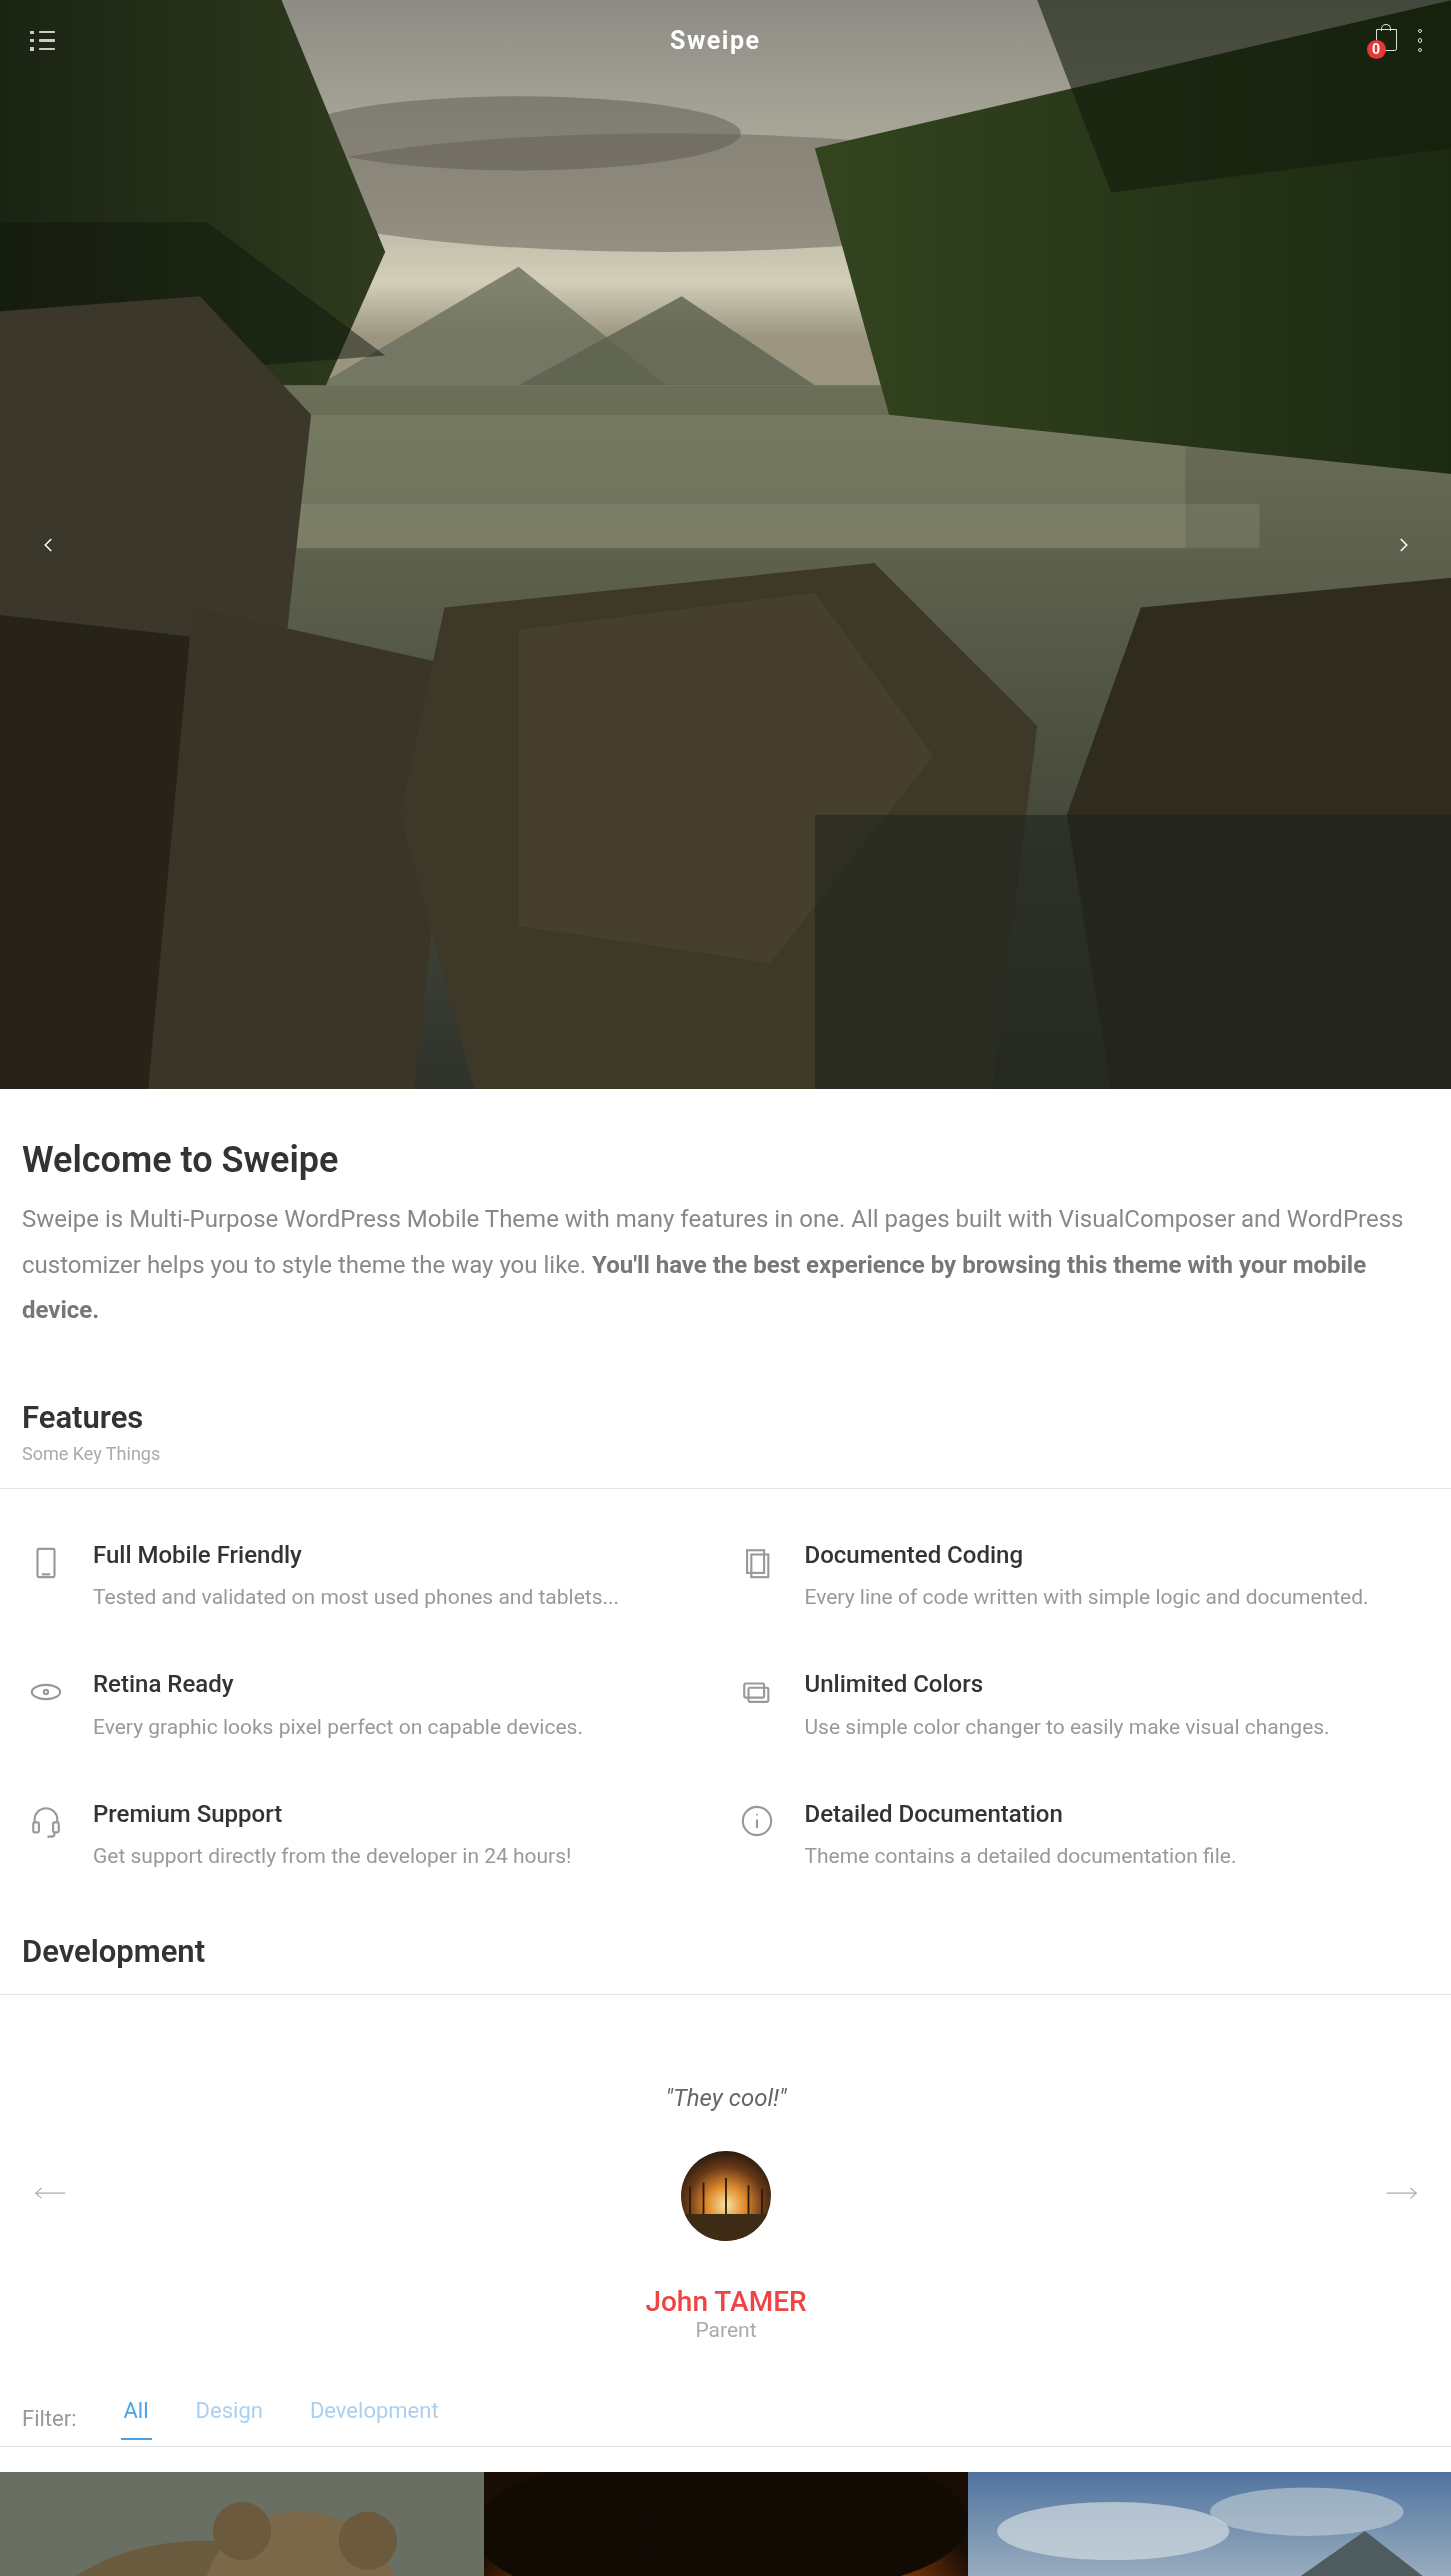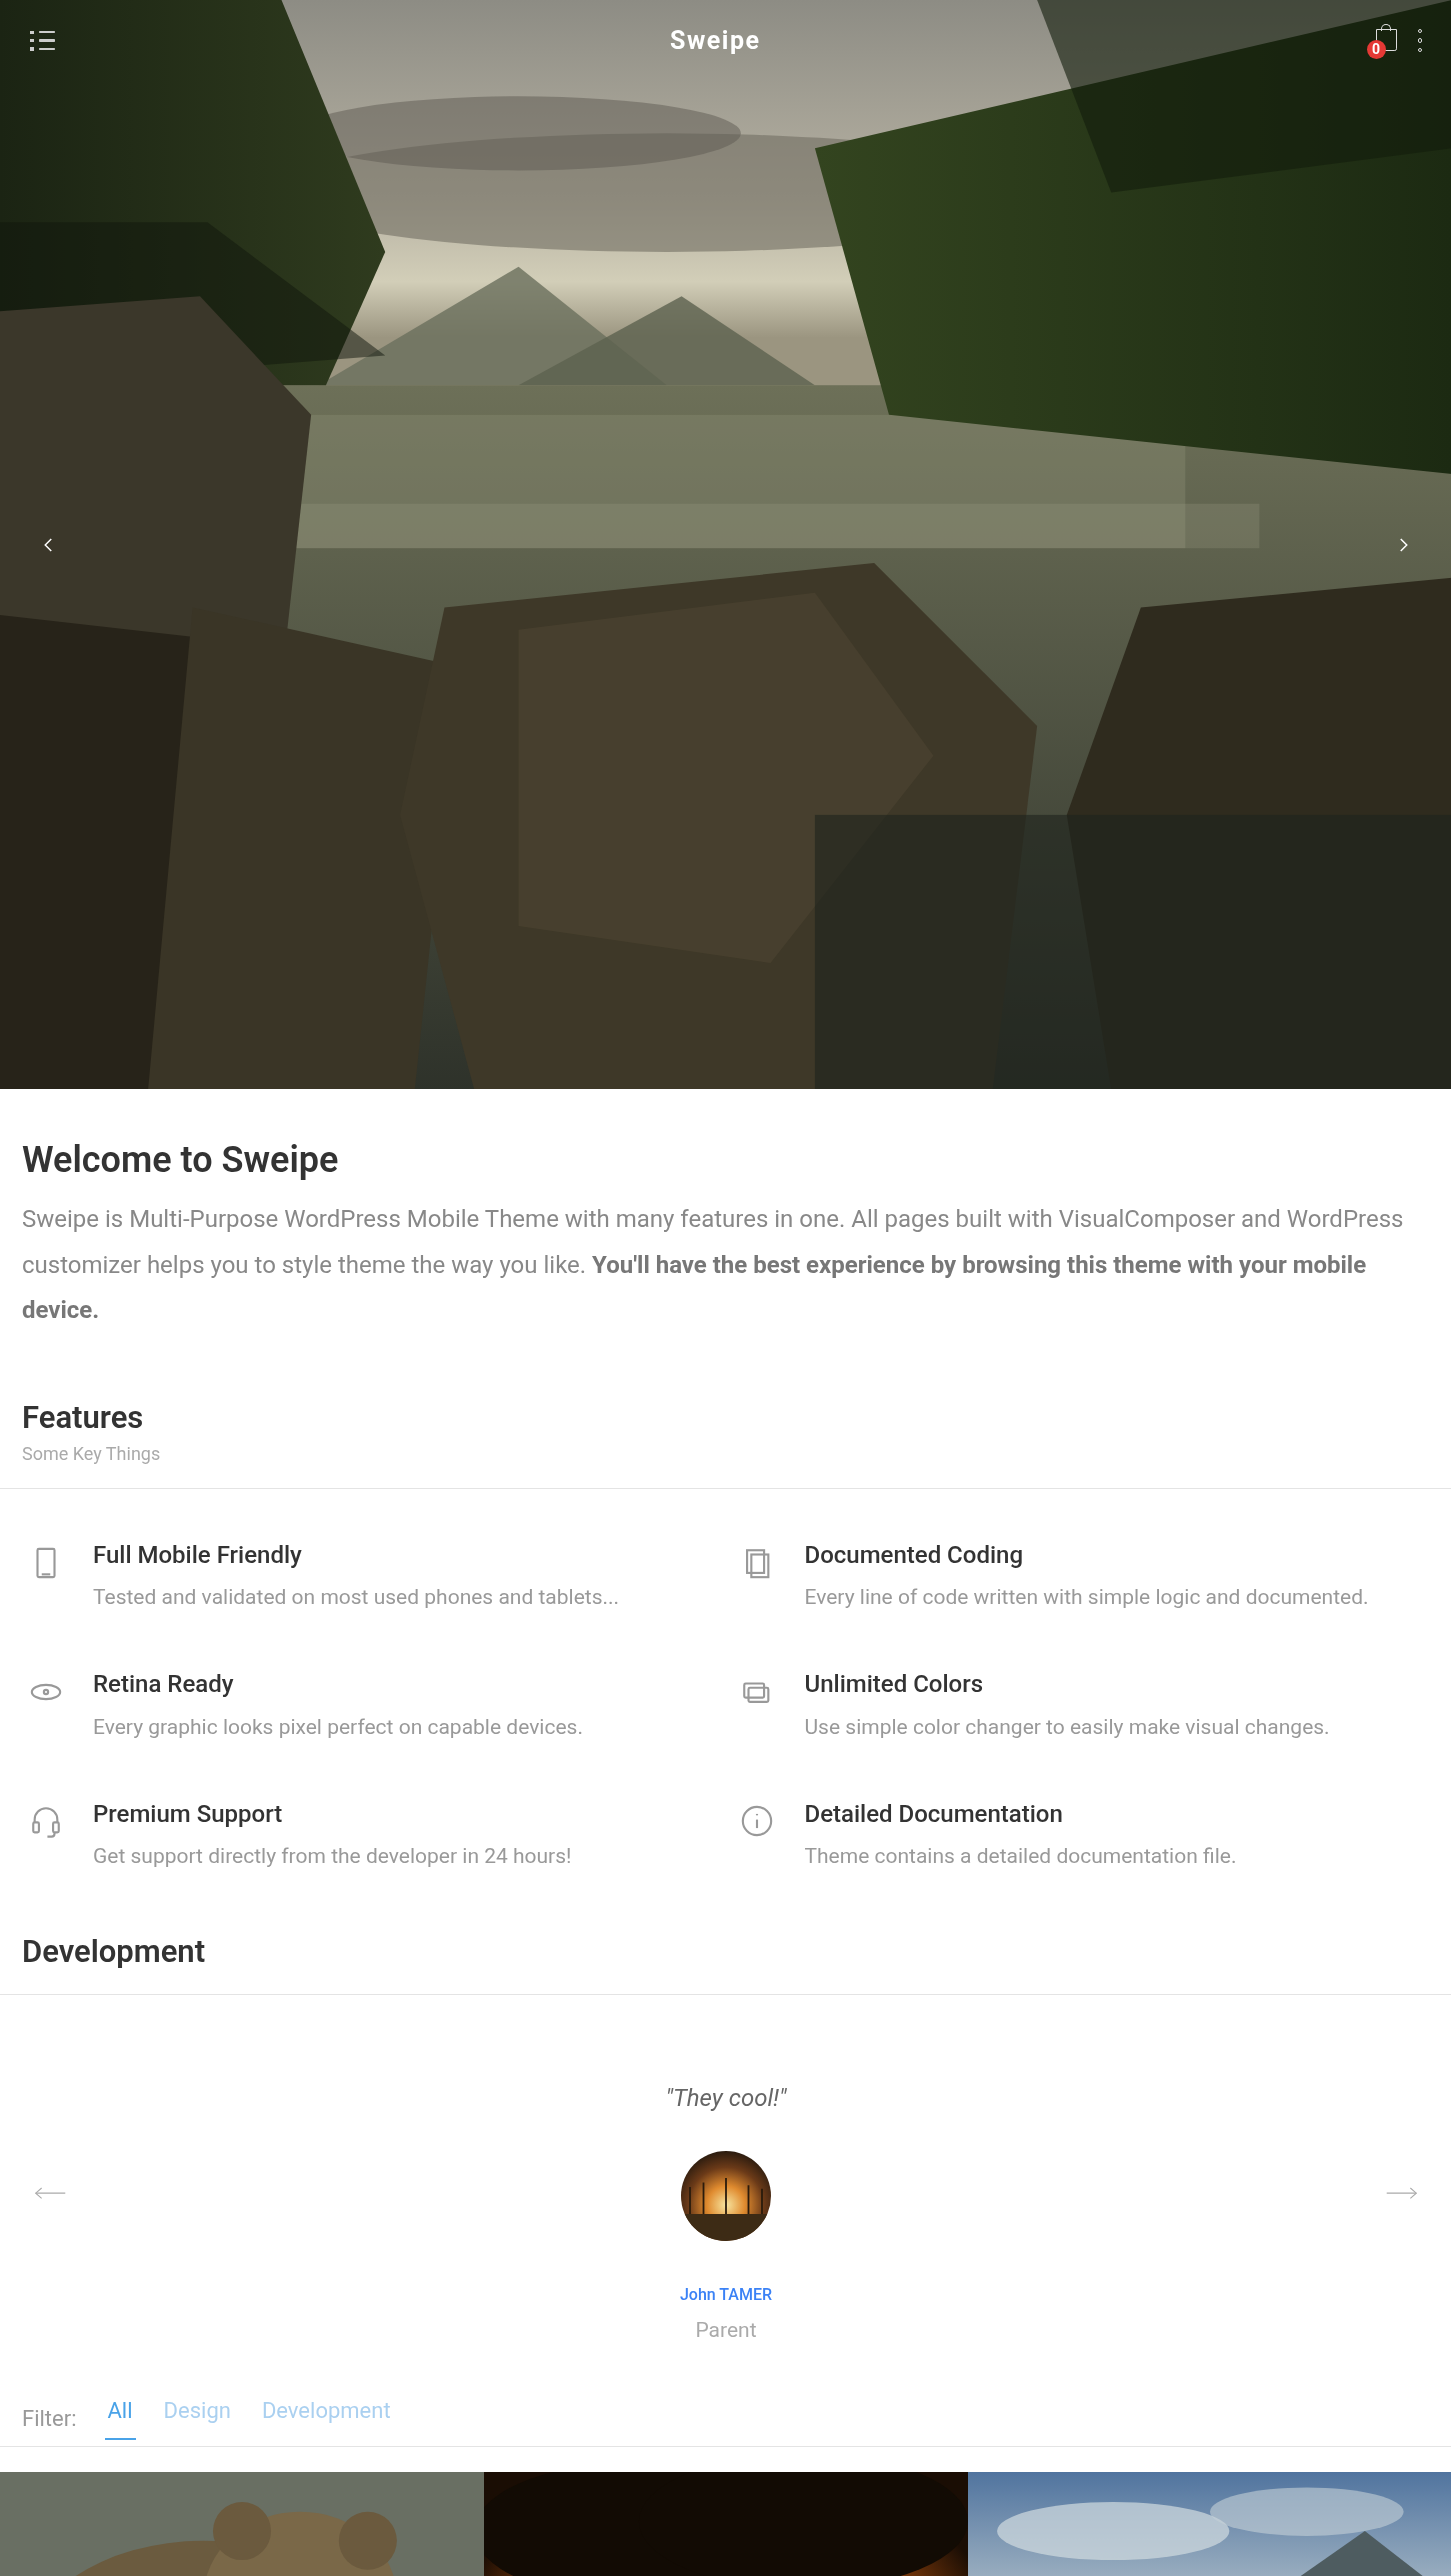--- a/index.html
+++ b/index.html
@@ -82,33 +82,33 @@
   .feature-desc { font-size: 21px; color: #999; }
 
   
   .testimonials { position: relative; padding: 89px 22px 44px; text-align: center; }
   .test-quote { font-style: italic; font-size: 24px; color: #666; margin-bottom: 39px; }
   .test-avatar {
     width: 90px; height: 90px; border-radius: 50%; margin: 0 auto 44px;
     overflow: hidden;
   }
   .test-avatar svg { width: 100%; height: 100%; }
-  .test-name { font-size: 16px; font-weight: 500; color: #3b82f6; margin-bottom: 14px; }
+  .test-name { font-size: 28px; font-weight: 500; color: #ef4444; margin-bottom: 0; }
   .test-role { font-size: 21px; color: #aaa; }
   .test-arrow {
     position: absolute; top: 50%; transform: translateY(-50%);
     color: #aaa; font-size: 28px; cursor: pointer;
   }
   .test-prev { left: 34px; }
   .test-next { right: 34px; }
   .test-arrow svg { width: 33px; height: 13.3px; stroke: #aaa; fill: none; stroke-width: 1.5; }
 
   
   .filter-row {
-    display: flex; align-items: center; gap: 31px; padding: 12px 22px 7.4px;
+    display: flex; align-items: center; gap: 47px; padding: 12px 22px 7.4px;
     font-size: 22px;
   }
   .filter-label { color: #999; }
   .filter-item { color: #aad0f0; cursor: pointer; position: relative; padding-bottom: 16px; }
   .filter-item.active { color: #4aa3e8; }
   .filter-item.active::after {
     content: ""; position: absolute; left: -3px; right: -3px; bottom: -1.5px;
     height: 2.2px; background: #4aa3e8;
   }
   .filter-divider { height: 0.7px; background: #e4e4e4; }

